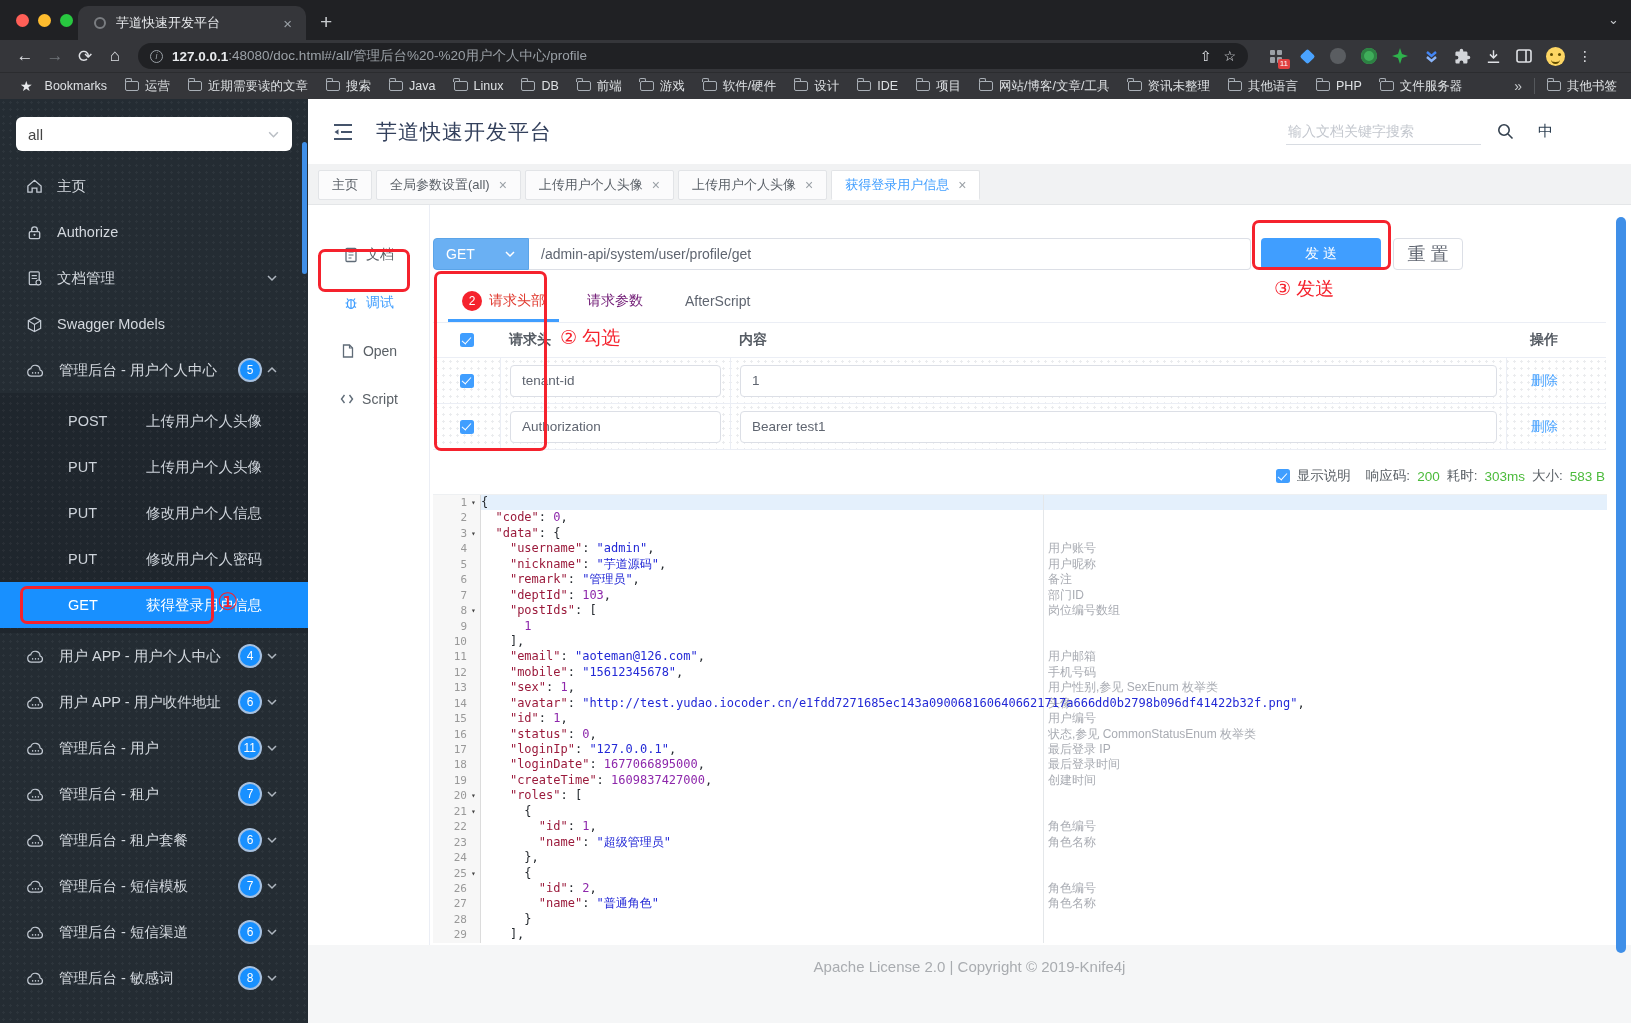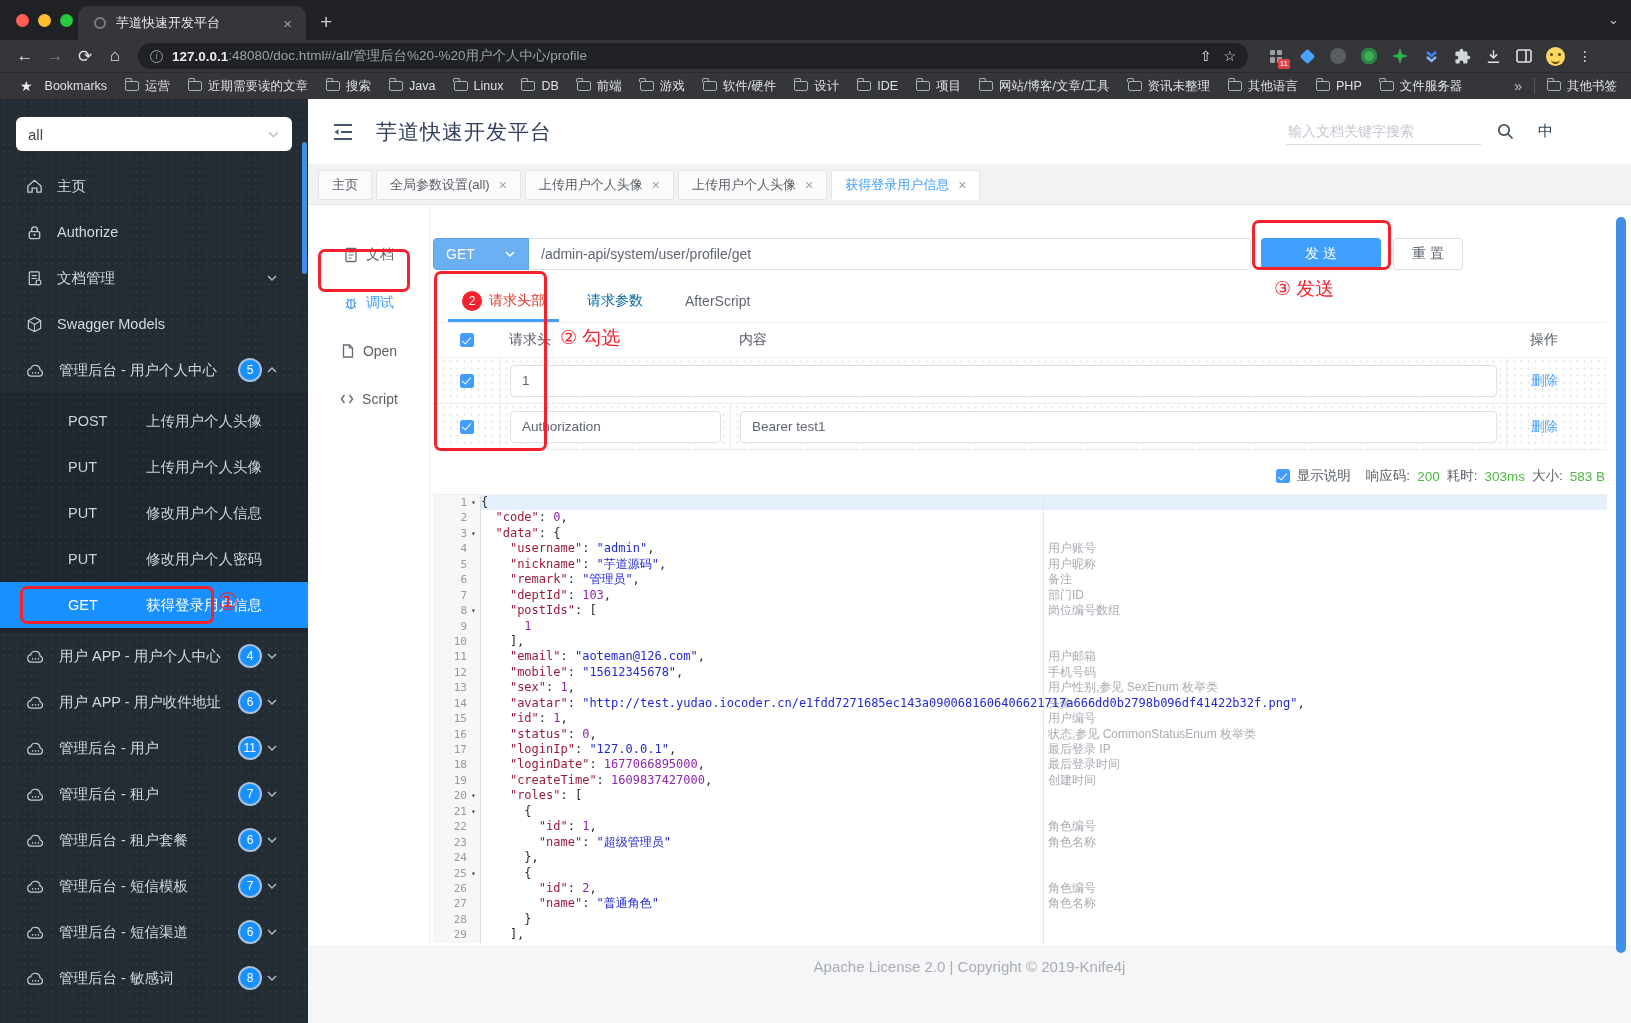--- a/index.html
+++ b/index.html
@@ -100,34 +100,34 @@
   .panel { width:1177px; padding:33px 0 0 3px; position:relative; }
   .req-row { display:flex; height:32px; }
   .mth-select { width:96px; background:#6ab0f3; border:1px solid #5ba4e8; border-radius:4px 0 0 4px; color:#fff;
     font-size:14px; display:flex; align-items:center; padding:0 12px; }
   .mth-select .sp { flex:1; }
   .url-input { width:722px; height:32px; border:1px solid #dcdfe6; border-left:none; border-radius:0 4px 4px 0;
     padding:0 12px; font-size:14px; color:#5f6570; outline:none; }
   .send-btn { margin-left:10px; width:120px; height:32px; background:#409eff; border:none; border-radius:4px;
     color:#fff; font-size:14px; }
   .reset-btn { margin-left:12px; width:70px; height:32px; background:#fff; border:1px solid #dcdfe6; border-radius:4px;
-    color:#5f6570; font-size:14px; }
+    color:#5f6570; font-size:18px; }
 
   .rtabs { margin-top:10px; height:42px; display:flex; padding-left:15px; }
   .rtab { position:relative; display:flex; align-items:center; gap:7px; padding:0 14px; margin-right:14px;
     font-size:14px; color:#5f6570; }
   .rtab.active { color:#e0392e; }
-  .rtab.blue { color:#0369a1; }
+  .rtab.blue { color:#701a75; }
   .rtab.active::after { content:""; position:absolute; left:0; right:0; bottom:0; height:3px; background:#409eff; }
   .rbadge { width:20px; height:20px; border-radius:50%; background:#f5222d; color:#fff; font-size:12px;
     display:flex; align-items:center; justify-content:center; }
 
   .dbg-table { width:1173px; font-size:14px; color:#5f6570; }
   .thead, .trow { display:flex; align-items:center; border-bottom:1px solid #ebeef5; }
-  .thead { height:36px; border-top:1px solid #ebeef5; color:#555b63; }
+  .thead { height:36px; border-top:1px solid #ebeef5; color:#555b63;font-weight:bold; }
   .trow { height:46px; }
   .c-check { width:67px; flex:none; display:flex; justify-content:center; }
   .c-name { width:230px; flex:none; padding:0 9px; border-left:1px solid #ebeef5; height:100%; display:flex; align-items:center; }
   .c-val  { flex:1; padding:0 9px; border-left:1px solid #ebeef5; height:100%; display:flex; align-items:center; }
   .c-act  { width:100px; flex:none; padding-left:24px; border-left:1px solid #ebeef5; height:100%; display:flex; align-items:center; }
   .thead .c-name, .thead .c-val, .thead .c-act { border-left:none; }
   .hcell-pad { padding-left:9px; }
   .trow input { width:100%; height:32px; border:1px solid #dcdfe6; border-radius:4px; padding:0 11px;
     font-size:13.5px; color:#5f6570; outline:none; }
   .del { color:#409eff; font-size:13.5px; cursor:pointer; }
@@ -650,20 +650,23 @@
               </span>
             <span class="c-name hcell-pad">请求头</span>
             <span class="c-val hcell-pad">内容</span>
             <span class="c-act">操作</span>
           </div>
           <div>
               <div class="trow dots">
      <span class="c-check">
                   <span class="cb"></span>
                 </span>
+     <span class="c-name">
+                  <input value="tenant-id" style="">
+                </span>
      <span class="c-val">
                   <input value="1" style="">
                 </span>
      <span class="c-act">
                   <a class="del">删除</a>
                 </span>
    </div>
               <div class="trow dots">
      <span class="c-check">
                   <span class="cb"></span>

